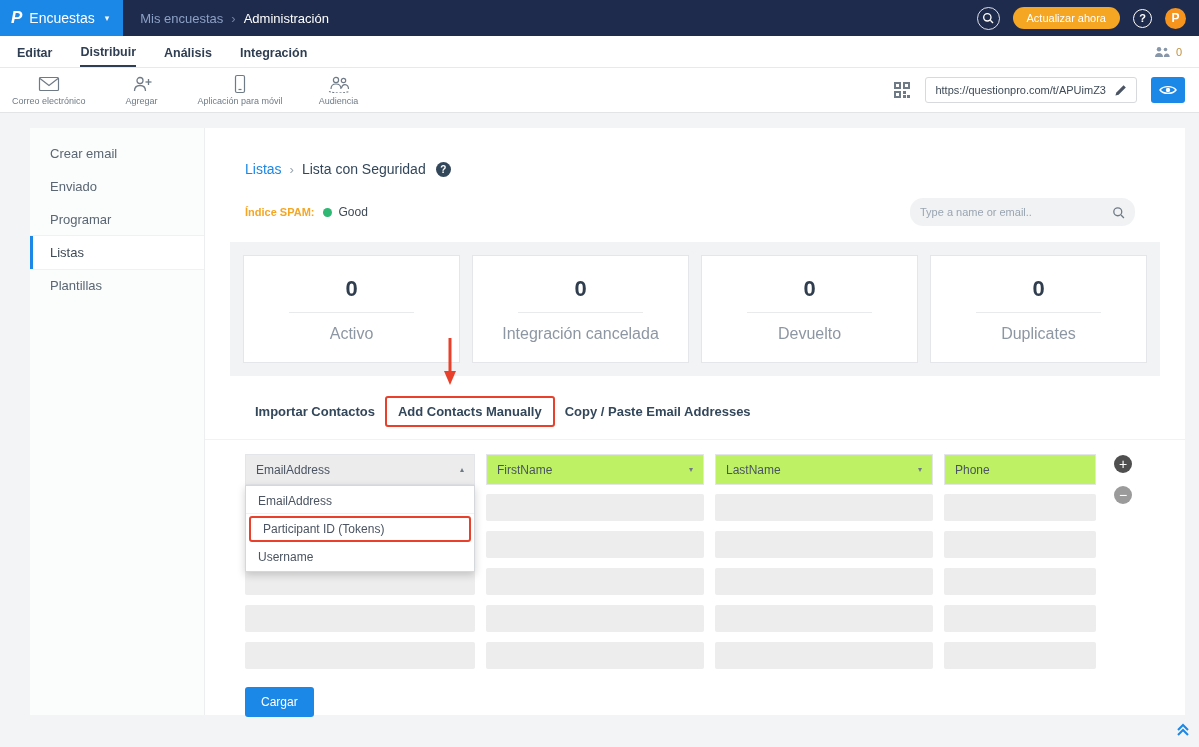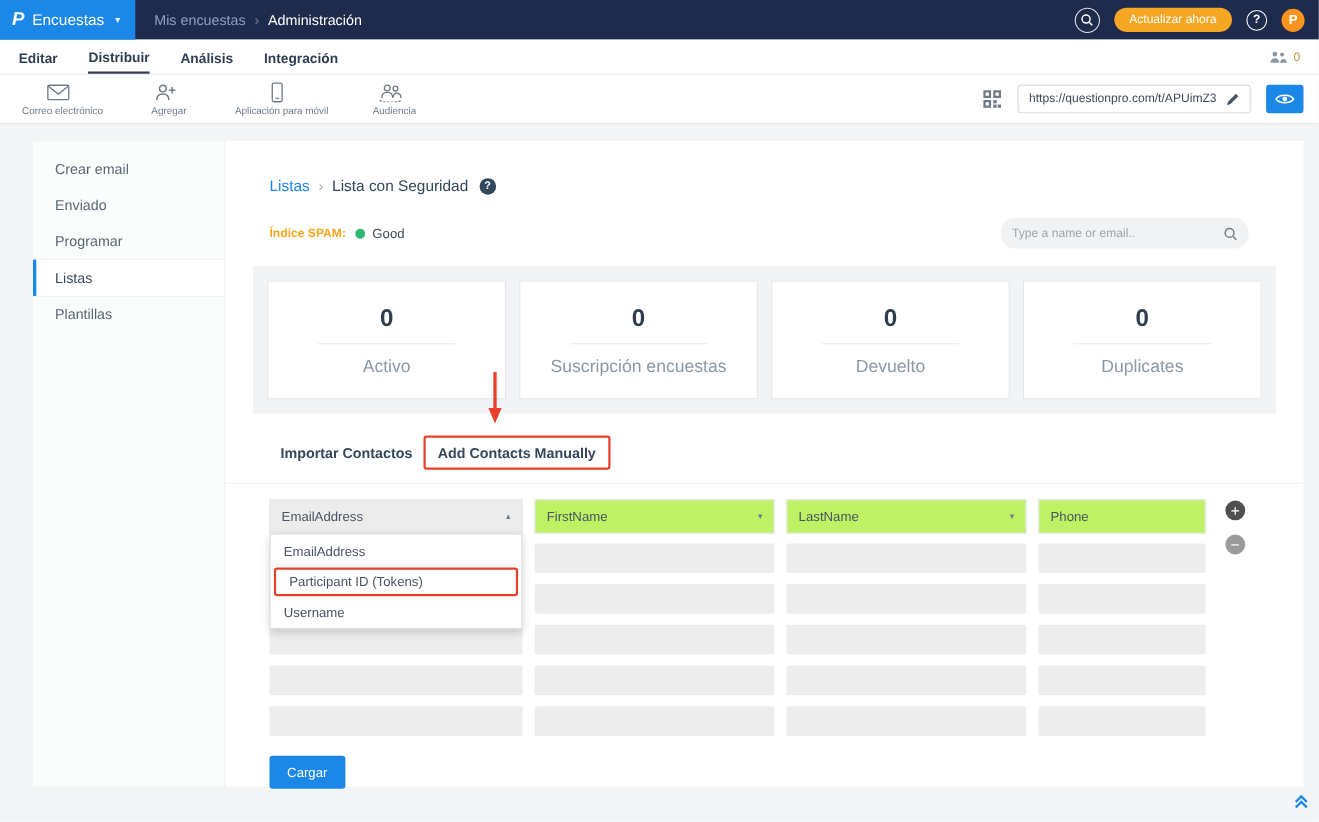--- a/index.html
+++ b/index.html
@@ -32,21 +32,21 @@
   .navbar { height: 32px; background: #fff; border-bottom: 1px solid #e7e9eb; display: flex; align-items: center; padding: 0 17px; gap: 28px; }
   .nav-tab { font-size: 12.5px; font-weight: bold; color: #2f3e52; cursor: pointer; text-decoration: none; padding: 8px 0 6px; }
   .nav-tab.active { border-bottom: 2px solid #2f3e52; }
   .nav-right { margin-left: auto; display: flex; align-items: center; gap: 6px; cursor: pointer; }
   .collab-count { font-size: 11px; color: #c1913c; }
 
   
   .toolbar { height: 45px; background: #fff; border-bottom: 1px solid #e2e4e6; display: flex; align-items: center; padding: 0 12px; }
   .tool-item { display: flex; flex-direction: column; align-items: center; gap: 2px; margin-right: 24px; cursor: pointer; min-width: 64px; }
   .tool-icon { height: 20px; display: flex; align-items: center; justify-content: center; }
-  .tool-label { font-size: 9px; color: #6f7a87; white-space: nowrap; margin-left: 8px; }
+  .tool-label { font-size: 9px; color: #6f7a87; white-space: nowrap; }
   .toolbar-right { margin-left: auto; display: flex; align-items: center; gap: 14px; padding-right: 2px; }
   .qr { cursor: pointer; display: flex; }
   .url-box { display: flex; align-items: center; border: 1px solid #d7dadd; border-radius: 3px; height: 26px; padding: 0 9px; gap: 9px; background: #fff; }
   .url-text { font-size: 11px; color: #3e4a57; cursor: pointer; }
   .pencil { cursor: pointer; display: flex; }
   .eye-btn { width: 34px; height: 26px; background: var(--accent, #1b87e6); border: none; border-radius: 3px; display: flex; align-items: center; justify-content: center; cursor: pointer; }
 
   
   .content { position: absolute; top: 113px; left: 0; right: 0; bottom: 0; }
   .sidebar { position: absolute; left: 30px; top: 15px; width: 175px; height: 587px; background: #fbfcfc; border-right: 1px solid #eceeef; padding-top: 9px; }
@@ -256,37 +256,38 @@
 
     <div class="stats-strip">
       <div class="stat-card">
         <span class="stat-value">0</span>
         <span class="stat-divider"></span>
         <span class="stat-label">Activo</span>
       </div>
       <div class="stat-card">
         <span class="stat-value">0</span>
         <span class="stat-divider"></span>
-        <span class="stat-label">Suscripción encuestas</span>
+        <span class="stat-label">Integración cancelada</span>
       </div>
       <div class="stat-card">
         <span class="stat-value">0</span>
         <span class="stat-divider"></span>
         <span class="stat-label">Devuelto</span>
       </div>
       <div class="stat-card">
         <span class="stat-value">0</span>
         <span class="stat-divider"></span>
         <span class="stat-label">Duplicates</span>
       </div>
     </div>
 
     <div class="tabs-row">
       <span class="contact-tab">Importar Contactos</span>
       <span class="contact-tab highlighted">Add Contacts Manually</span>
+      <span class="contact-tab">Copy / Paste Email Addresses</span>
     </div>
 
     <div class="form-section">
       <div class="grid-head">
         <div class="head-cell open">
           <span>EmailAddress</span>
           <span class="head-caret">▴</span>
         </div>
         <div class="head-cell">
           <span>FirstName</span>

